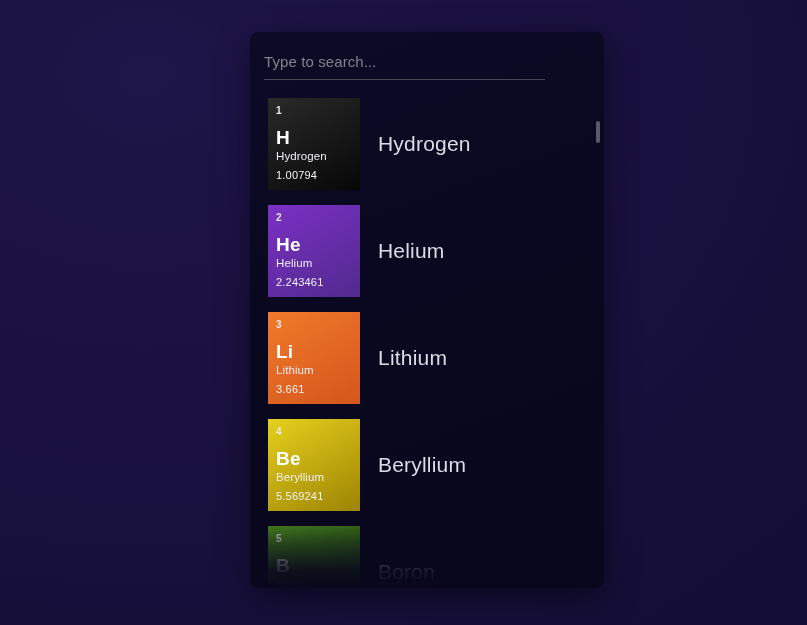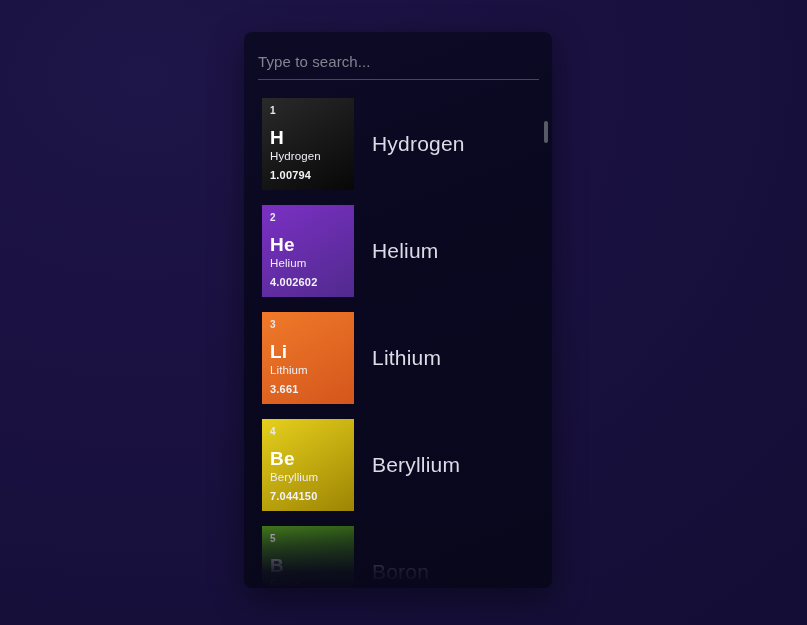--- a/index.html
+++ b/index.html
@@ -19,23 +19,23 @@
     height: 625px;
     background:
       radial-gradient(ellipse 900px 700px at 18% 12%, #1e1548 0%, #1a1141 45%, #140e36 100%),
       linear-gradient(135deg, #1c1345 0%, #150e38 100%);
     overflow: hidden;
   }
 
   
   #panel {
     position: absolute;
-    left: 244px;
+    left: 250px;
     top: 32px;
-    width: 308px;
+    width: 354px;
     height: 556px;
     border-radius: 8px;
     background: linear-gradient(160deg, #0d0a26 0%, #0a0820 40%, #09071c 100%);
     box-shadow: 0 10px 34px rgba(0,0,0,0.45);
     overflow: hidden;
   }
 
   
   #search-row {
     position: absolute;
@@ -133,21 +133,20 @@
     color: #eeeef4;
     letter-spacing: 0.1px;
   }
   .tile .mass {
     position: absolute;
     left: 8px;
     top: 71px;
     font-size: 11px;
     color: #f2f2f7;
     letter-spacing: 0.2px;
-    font-weight: bold;
   }
   .row-label {
     margin-left: 18px;
     font-size: 21px;
     color: #dcdce6;
     font-weight: normal;
     letter-spacing: 0.2px;
     white-space: nowrap;
   }
 
@@ -206,39 +205,39 @@
               <div class="nm">Hydrogen</div>
               <div class="mass">1.00794</div>
             </div>
             <div class="row-label">Hydrogen</div>
           </div>
           <div class="row">
             <div class="tile" style="background: linear-gradient(150deg, rgb(123, 48, 196) 0%, rgb(81, 42, 142) 100%);">
               <div class="num">2</div>
               <div class="sym">He</div>
               <div class="nm">Helium</div>
-              <div class="mass">4.002602</div>
+              <div class="mass">2.243461</div>
             </div>
             <div class="row-label">Helium</div>
           </div>
           <div class="row">
             <div class="tile" style="background: linear-gradient(150deg, rgb(240, 122, 42) 0%, rgb(212, 86, 28) 100%);">
               <div class="num">3</div>
               <div class="sym">Li</div>
               <div class="nm">Lithium</div>
               <div class="mass">3.661</div>
             </div>
             <div class="row-label">Lithium</div>
           </div>
           <div class="row">
             <div class="tile" style="background: linear-gradient(150deg, rgb(230, 208, 28) 0%, rgb(157, 132, 4) 100%);">
               <div class="num">4</div>
               <div class="sym">Be</div>
               <div class="nm">Beryllium</div>
-              <div class="mass">7.044150</div>
+              <div class="mass">5.569241</div>
             </div>
             <div class="row-label">Beryllium</div>
           </div>
           <div class="row">
             <div class="tile" style="background: linear-gradient(150deg, rgb(78, 143, 28) 0%, rgb(28, 74, 16) 100%);">
               <div class="num">5</div>
               <div class="sym">B</div>
               <div class="nm">Boron</div>
             </div>
             <div class="row-label">Boron</div>

